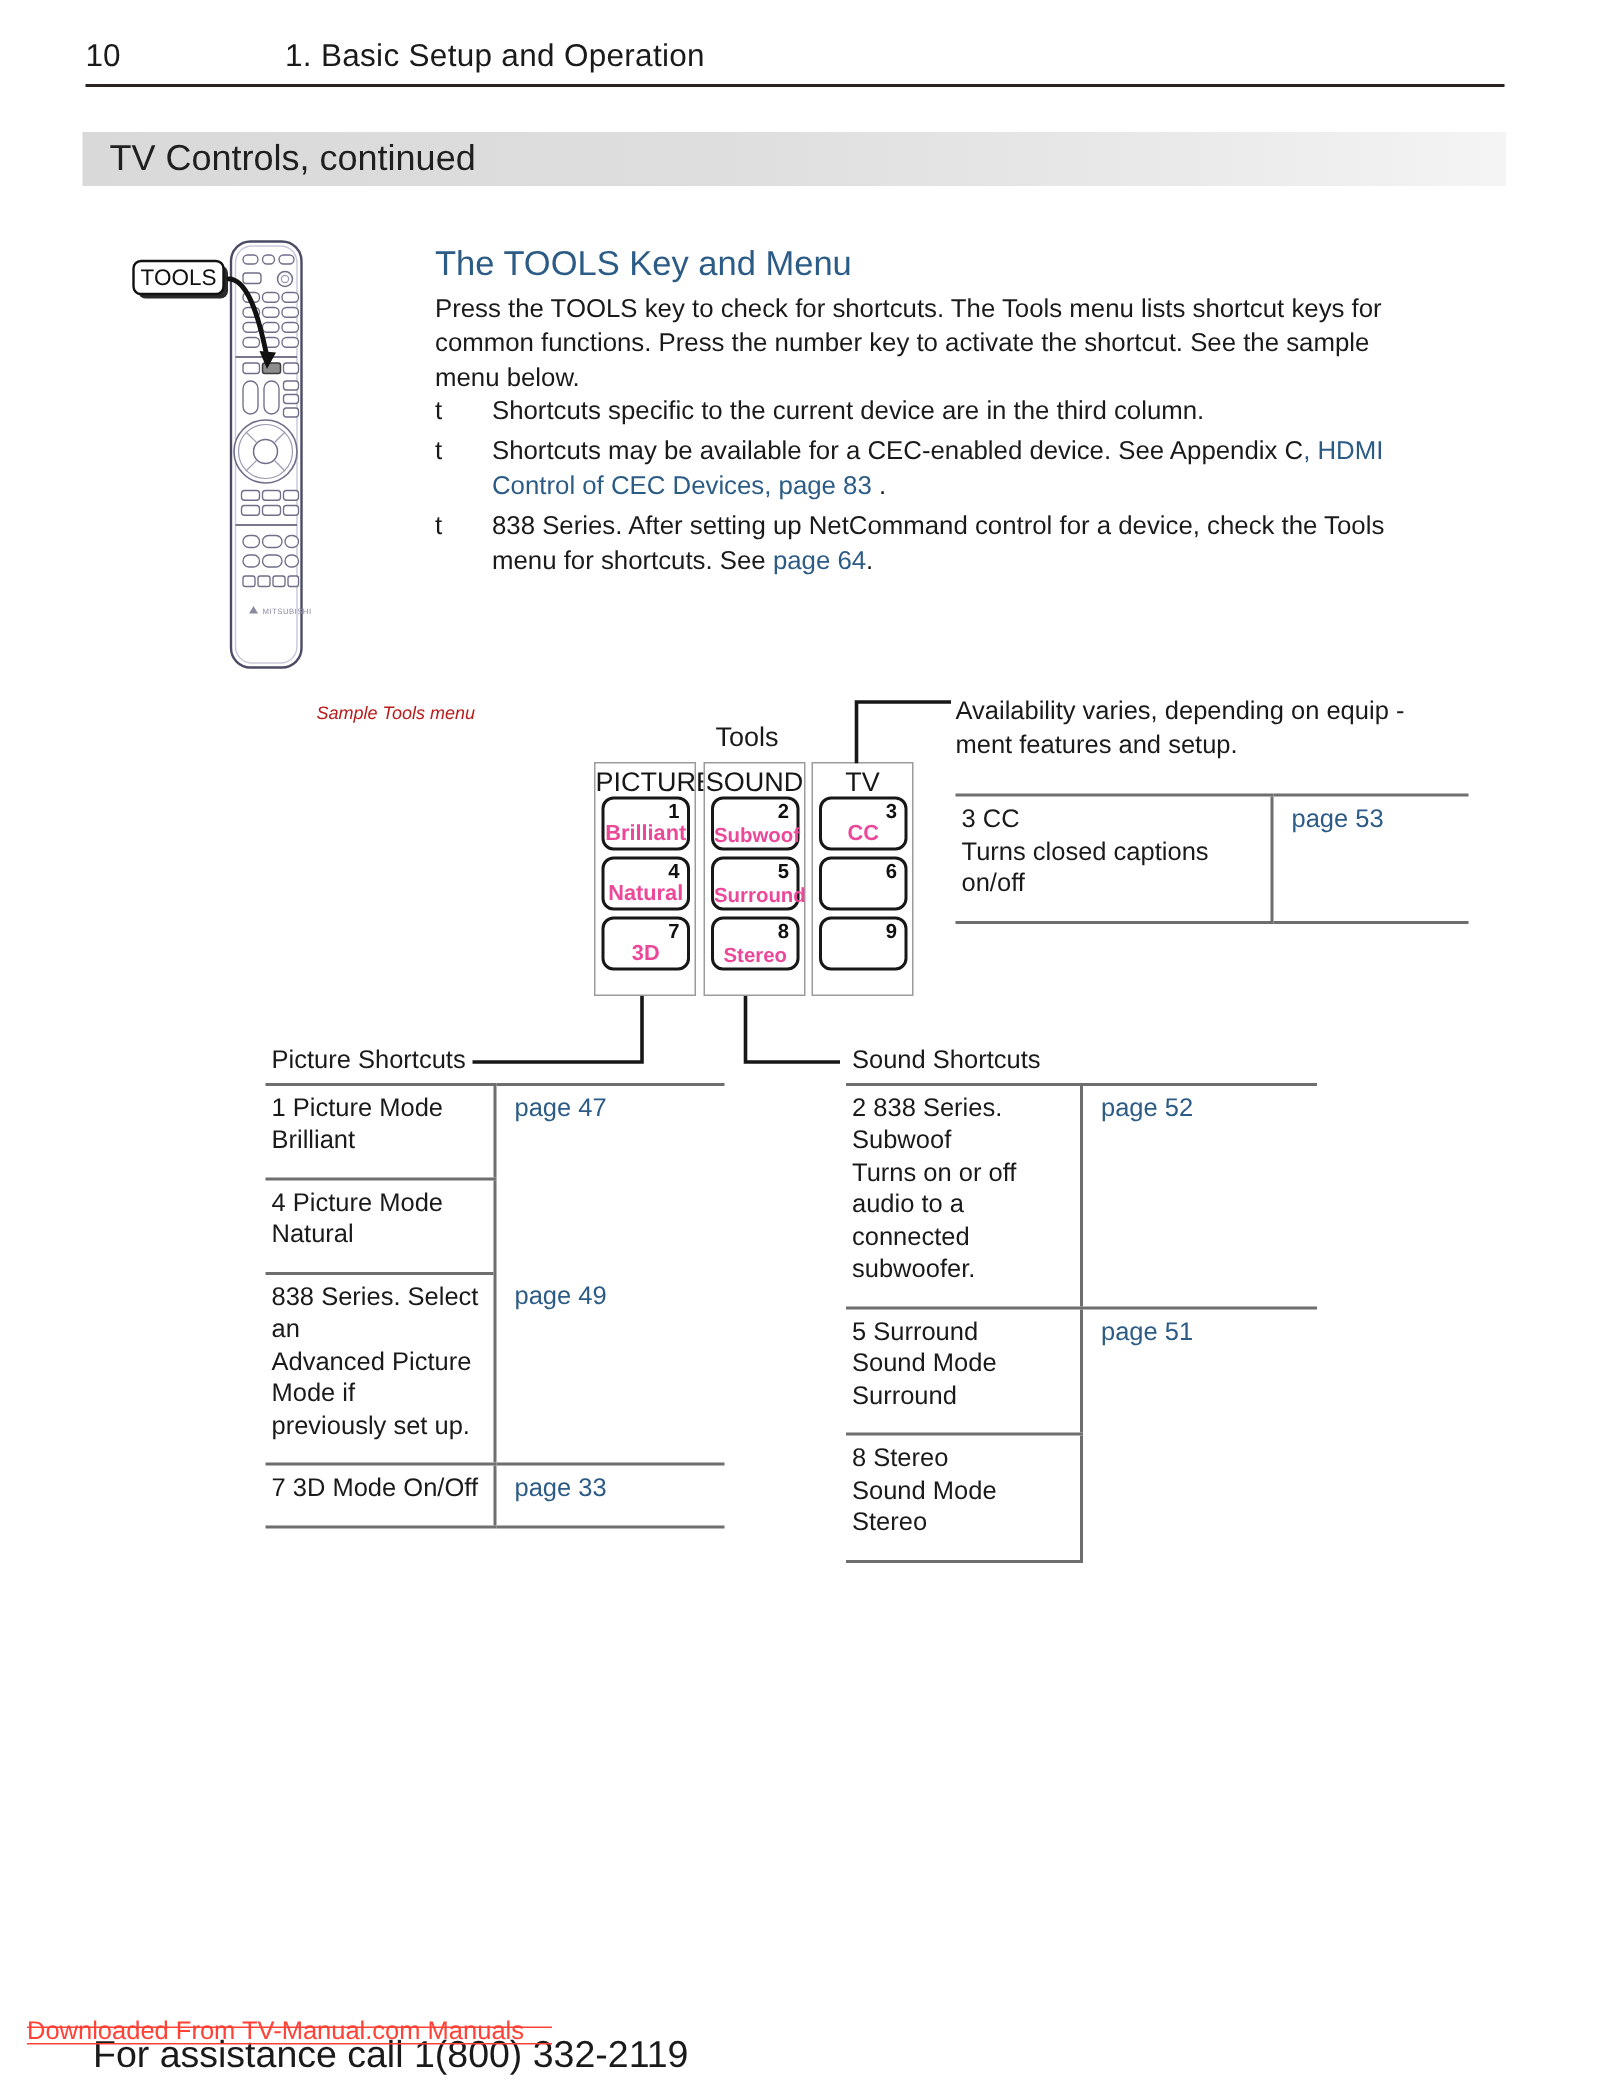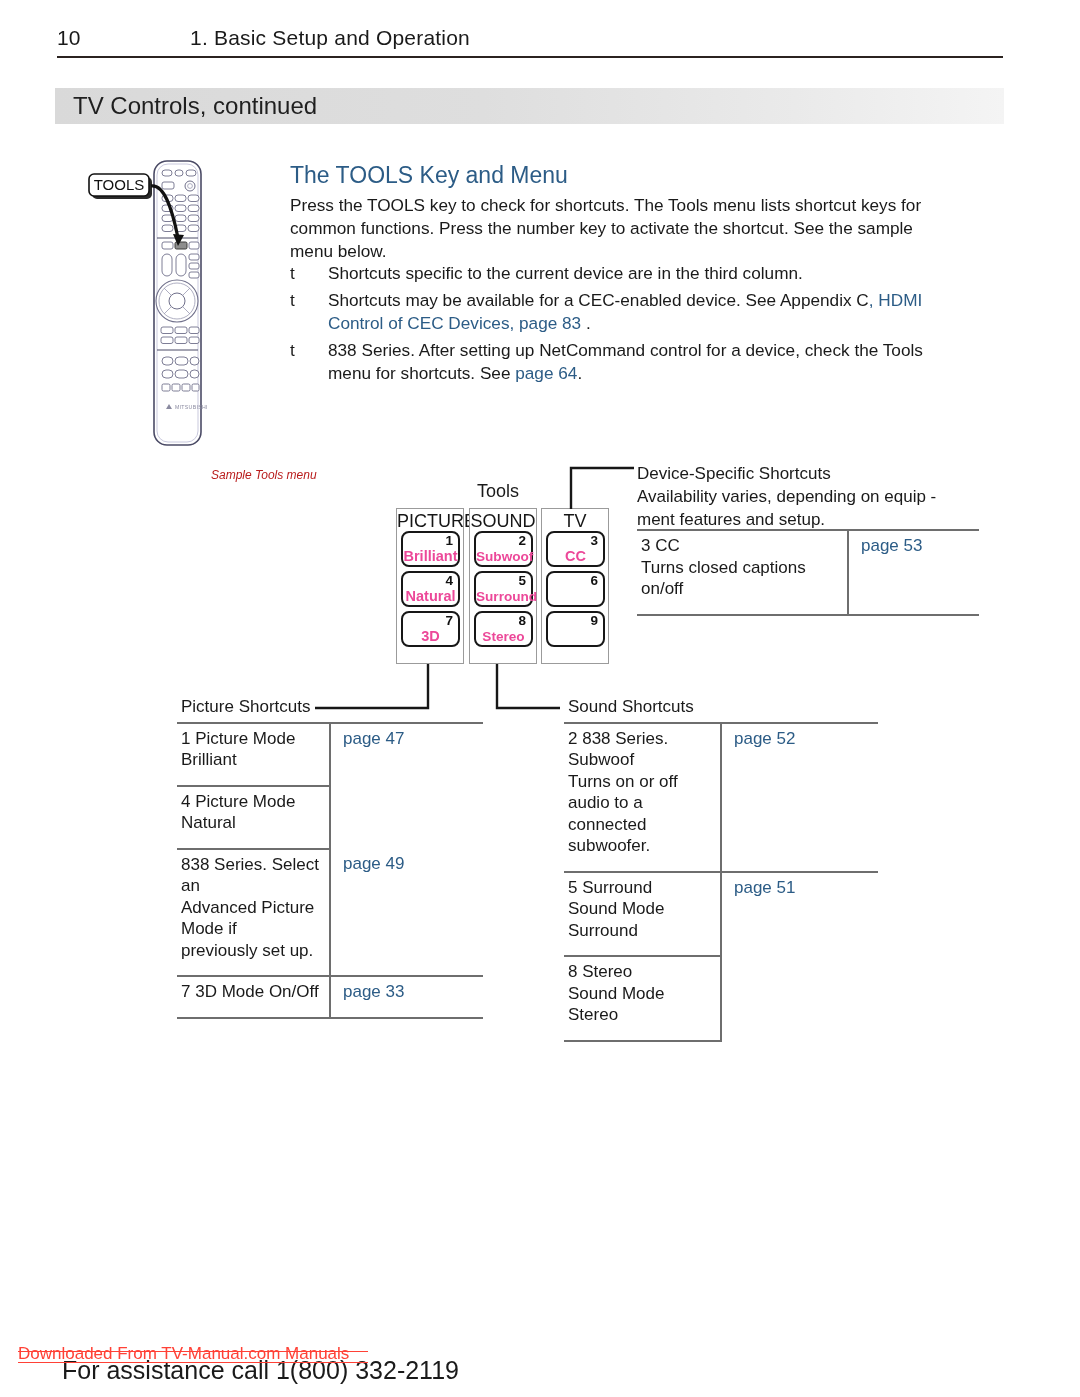--- a/index.html
+++ b/index.html
@@ -469,21 +469,20 @@
     <path d="M173 0 L173 44 L60 44" fill="none" stroke="#171717" stroke-width="2.4"></path>
   </svg>
 </div>
 <div id="sound-connector">
   <svg width="72" height="50" viewBox="0 0 72 50">
     <path d="M3 0 L3 44 L66 44" fill="none" stroke="#171717" stroke-width="2.4"></path>
   </svg>
 </div>
 
 <div id="device-callout">
-  <div class="callout-title">Device-Specific Shortcuts</div>
   <div class="callout-title">Availability varies, depending on equip -</div>
   <div class="callout-title">ment features and setup.</div>
 </div>
 
 <table class="shortcut-table" id="device-table">
   <tbody>
       <tr>
     <td class="rule-top rule-bot" style="width:200px; white-space:pre-line;">3  CC
 Turns closed captions
 on/off</td>

